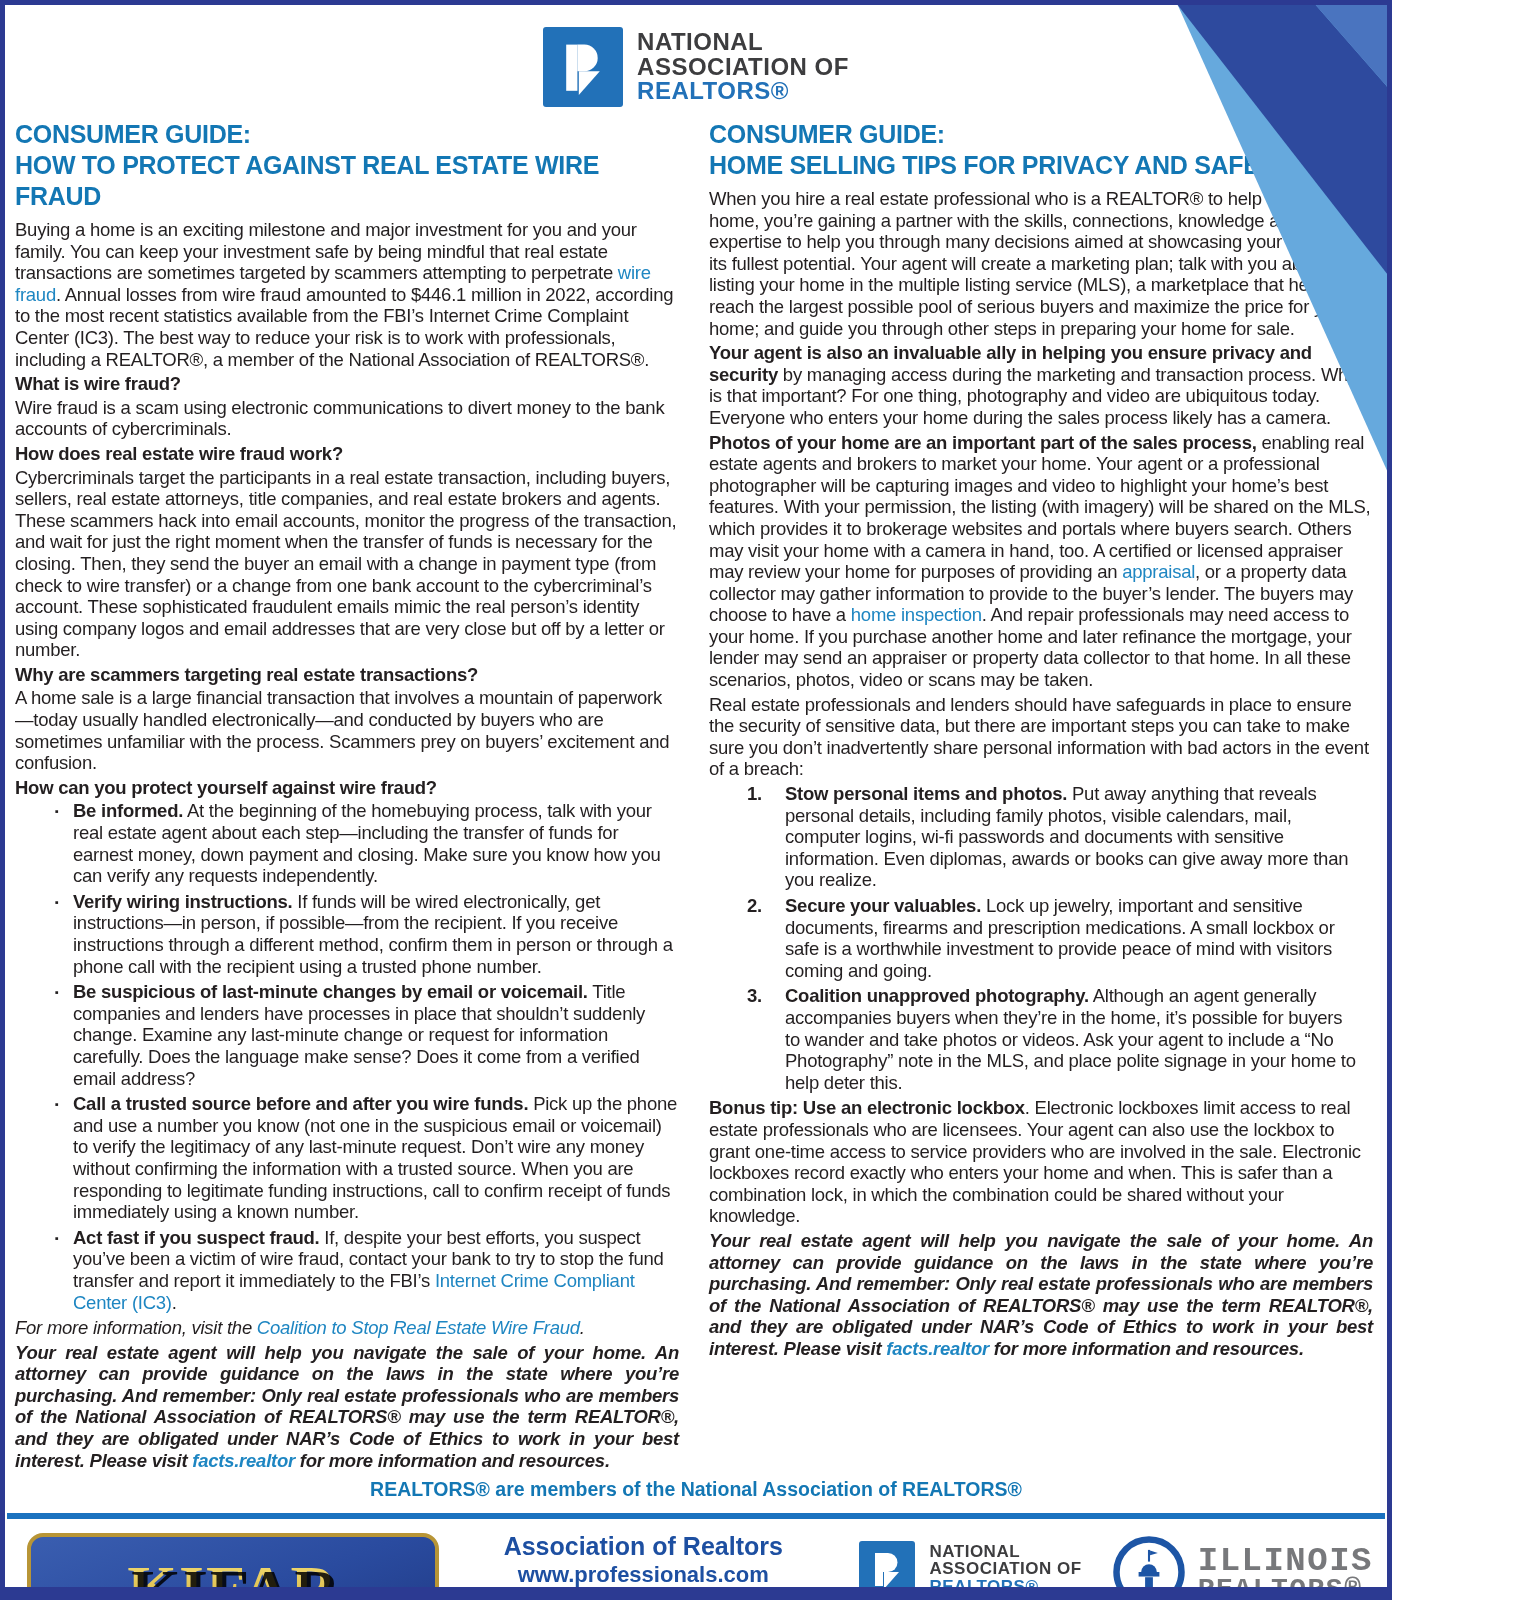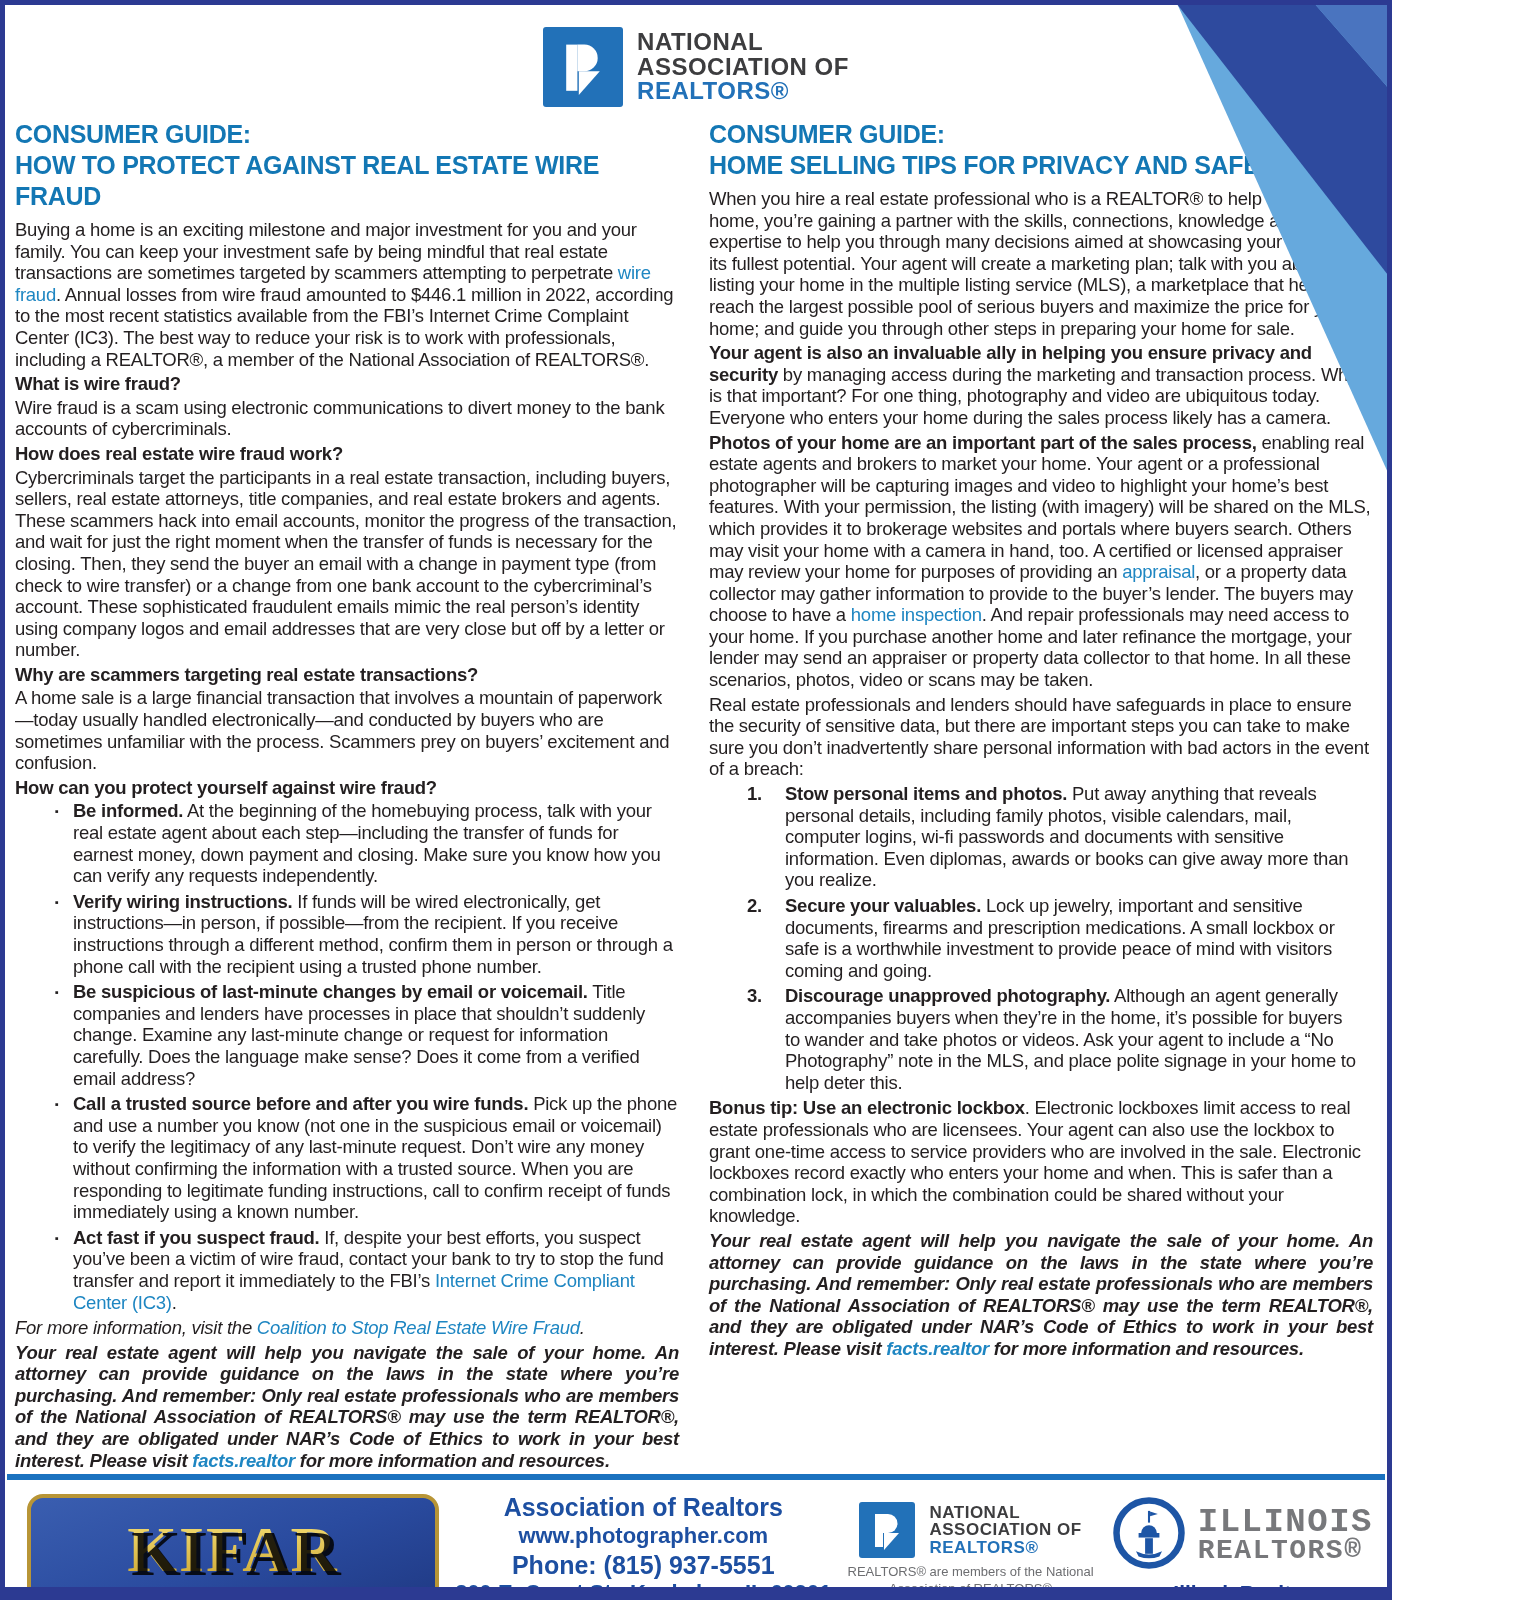--- a/index.html
+++ b/index.html
@@ -126,38 +126,39 @@
         <span>HOME SELLING TIPS FOR PRIVACY AND SAFETY</span>
       </h2>
       <div>
           <p class="para"><span>When you hire a real estate professional who is a REALTOR® to help sell your home, you’re gaining a partner with the skills, connections, knowledge and expertise to help you through many decisions aimed at showcasing your home to its fullest potential. Your agent will create a marketing plan; talk with you about listing your home in the multiple listing service (MLS), a marketplace that helps you reach the largest possible pool of serious buyers and maximize the price for your home; and guide you through other steps in preparing your home for sale.</span></p>
           <p class="para"><span class="sb">Your agent is also an invaluable ally in helping you ensure privacy and security</span><span> by managing access during the marketing and transaction process. Why is that important? For one thing, photography and video are ubiquitous today. Everyone who enters your home during the sales process likely has a camera.</span></p>
           <p class="para"><span class="sb">Photos of your home are an important part of the sales process,</span><span> enabling real estate agents and brokers to market your home. Your agent or a professional photographer will be capturing images and video to highlight your home’s best features. With your permission, the listing (with imagery) will be shared on the MLS, which provides it to brokerage websites and portals where buyers search. Others may visit your home with a camera in hand, too. A certified or licensed appraiser may review your home for purposes of providing an </span><a class="lnk" href="#">appraisal</a><span>, or a property data collector may gather information to provide to the buyer’s lender. The buyers may choose to have a </span><a class="lnk" href="#">home inspection</a><span>. And repair professionals may need access to your home. If you purchase another home and later refinance the mortgage, your lender may send an appraiser or property data collector to that home. In all these scenarios, photos, video or scans may be taken.</span></p>
           <p class="para"><span>Real estate professionals and lenders should have safeguards in place to ensure the security of sensitive data, but there are important steps you can take to make sure you don’t inadvertently share personal information with bad actors in the event of a breach:</span></p>
           <ol class="nlist">
             <li><span class="sb">Stow personal items and photos.</span><span> Put away anything that reveals personal details, including family photos, visible calendars, mail, computer logins, wi-fi passwords and documents with sensitive information. Even diplomas, awards or books can give away more than you realize.</span></li>
             <li><span class="sb">Secure your valuables.</span><span> Lock up jewelry, important and sensitive documents, firearms and prescription medications. A small lockbox or safe is a worthwhile investment to provide peace of mind with visitors coming and going.</span></li>
-            <li><span class="sb">Discourage unapproved photography.</span><span> Although an agent generally accompanies buyers when they’re in the home, it’s possible for buyers to wander and take photos or videos. Ask your agent to include a “No Photography” note in the MLS, and place polite signage in your home to help deter this.</span></li>
+            <li><span class="sb">Coalition unapproved photography.</span><span> Although an agent generally accompanies buyers when they’re in the home, it’s possible for buyers to wander and take photos or videos. Ask your agent to include a “No Photography” note in the MLS, and place polite signage in your home to help deter this.</span></li>
           </ol>
           <p class="para"><span class="sb">Bonus tip: Use an electronic lockbox</span><span>. Electronic lockboxes limit access to real estate professionals who are licensees. Your agent can also use the lockbox to grant one-time access to service providers who are involved in the sale. Electronic lockboxes record exactly who enters your home and when. This is safer than a combination lock, in which the combination could be shared without your knowledge.</span></p>
           <p class="para justify"><span class="sb si">Your real estate agent will help you navigate the sale of your home. An attorney can provide guidance on the laws in the state where you’re purchasing. And remember: Only real estate professionals who are members of the National Association of REALTORS® may use the term REALTOR®, and they are obligated under NAR’s Code of Ethics to work in your best interest. Please visit </span><a class="lnk sb si" href="#">facts.realtor</a><span class="sb si"> for more information and resources.</span></p>
         </div>
     </section>
   </main>
 
+  <div class="members">REALTORS® are members of the National Association of REALTORS®</div>
   <div class="rule"></div>
 
   <footer>
     <div class="kifar">
       <span>KIFAR</span>
     </div>
 
     <div class="assoc">
       <div class="l-big">Association of Realtors</div>
-      <div class="l-med">www.photographer.com</div>
+      <div class="l-med">www.professionals.com</div>
       <div class="l-big">Phone: (815) 937-5551</div>
       <div class="l-med">200 E. Court St., Kankakee, IL 60901</div>
     </div>
 
     <div class="nar-foot">
       <div class="nar-logo">
         <div class="nar-box small">
           <svg width="40" height="40" viewBox="0 0 34 40" aria-hidden="true">
             <rect x="5" y="4" width="8" height="33" fill="#fff"></rect>
             <path d="M13 4 h5 a9.5 9.5 0 0 1 0 19 h-5 z" fill="#fff"></path>

